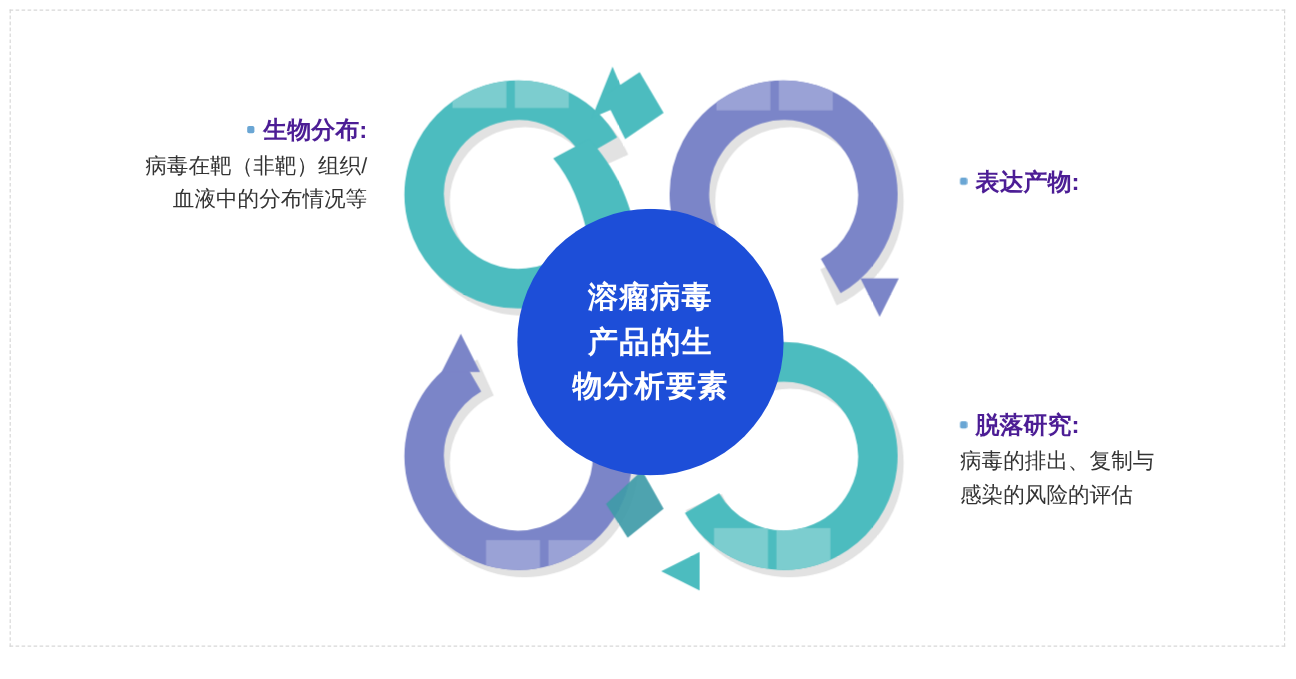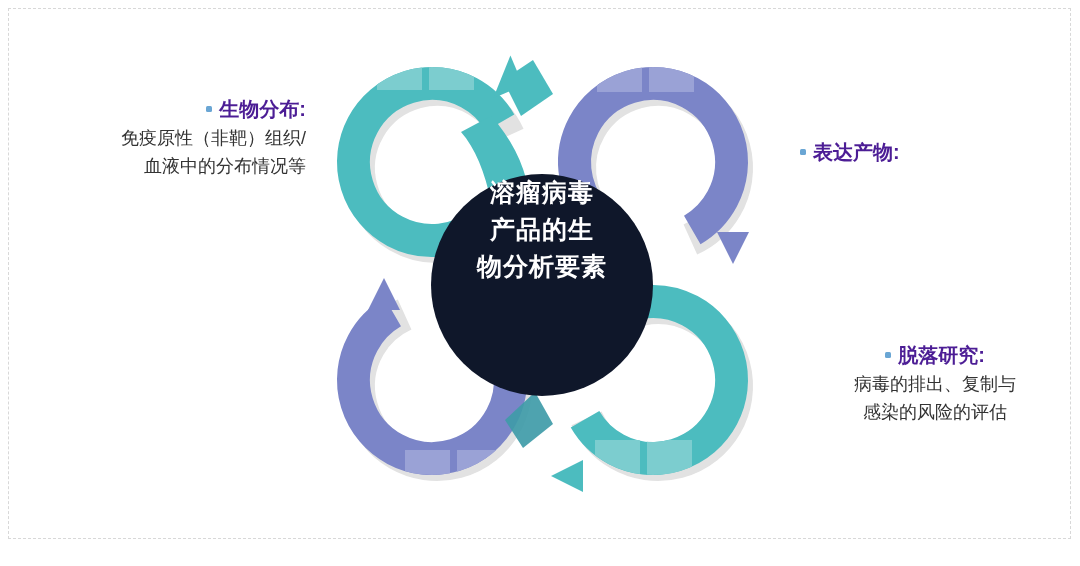--- a/index.html
+++ b/index.html
@@ -73,21 +73,21 @@
   }
   #block-top-right {
     left: 800px;
     top: 96px;
     text-align: left;
     margin-top: 43px;
   }
   #block-bottom-right {
     left: 800px;
     top: 342px;
-    text-align: center;
+    text-align: left;
   }
 
   
   #diagram {
     position: absolute;
     left: 285px;
     top: 20px;
     width: 515px;
     height: 510px;
   }
@@ -98,23 +98,23 @@
   }
 
   
   #center-circle {
     position: absolute;
     left: 431px;
     top: 174px;
     width: 222px;
     height: 222px;
     border-radius: 50%;
-    background: #0f172a;
+    background: #1d4ed8;
     display: flex;
-    align-items: flex-start;
+    align-items: center;
     justify-content: center;
     z-index: 5;
   }
   #center-text {
     color: #ffffff;
     font-size: 25px;
     font-weight: bold;
     line-height: 1.48;
     text-align: center;
     letter-spacing: 1px;
@@ -221,21 +221,21 @@
   <div id="center-circle">
     <div id="center-text">溶瘤病毒
 产品的生
 物分析要素</div>
   </div>
 
   <div class="label-block" id="block-top-left">
     <div class="label-head">
       <span class="bullet"></span><span>生物分布:</span>
     </div>
-    <div class="label-body">免疫原性（非靶）组织/
+    <div class="label-body">病毒在靶（非靶）组织/
 血液中的分布情况等</div>
   </div>
 
   <div class="label-block" id="block-top-right">
     <div class="label-head">
       <span class="bullet"></span><span>表达产物:</span>
     </div>
   </div>
 
 

